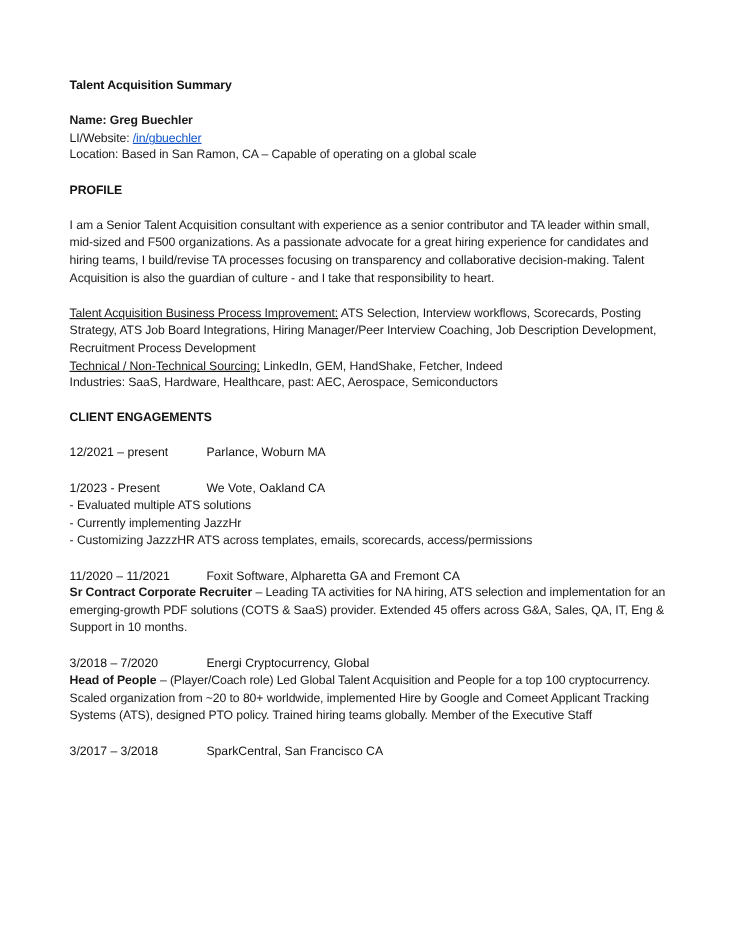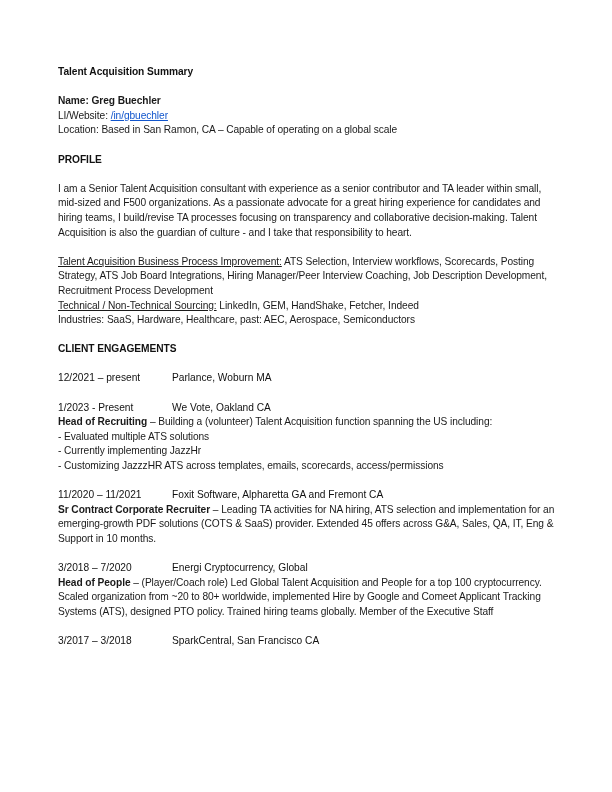--- a/index.html
+++ b/index.html
@@ -105,21 +105,20 @@
     <div class="spacer-sm"></div>
 
     <div>
       <div class="job-head"><span class="job-dates">12/2021 – present</span><span>Parlance, Woburn MA</span></div>
     </div>
 
     <div class="spacer-sm"></div>
 
     <div>
       <div class="job-head"><span class="job-dates">1/2023 - Present</span><span>We Vote, Oakland CA</span></div>
-      <div class="para"><span class="bold">Head of Recruiting</span><span> – Building a (volunteer) Talent Acquisition function spanning the US including:</span></div>
       <div class="bullet">- Evaluated multiple ATS solutions</div>
       <div class="bullet">- Currently implementing JazzHr</div>
       <div class="bullet">- Customizing JazzzHR ATS across templates, emails, scorecards, access/permissions</div>
     </div>
 
     <div class="spacer-sm"></div>
 
     <div>
       <div class="job-head"><span class="job-dates">11/2020 – 11/2021</span><span>Foxit Software, Alpharetta GA and Fremont CA</span></div>
       <div class="para"><span class="bold">Sr Contract Corporate Recruiter</span><span> – Leading TA activities for NA hiring, ATS selection and implementation for an emerging-growth PDF solutions (COTS &amp; SaaS) provider. Extended 45 offers across G&amp;A, Sales, QA, IT, Eng &amp; Support in 10 months.</span></div>

